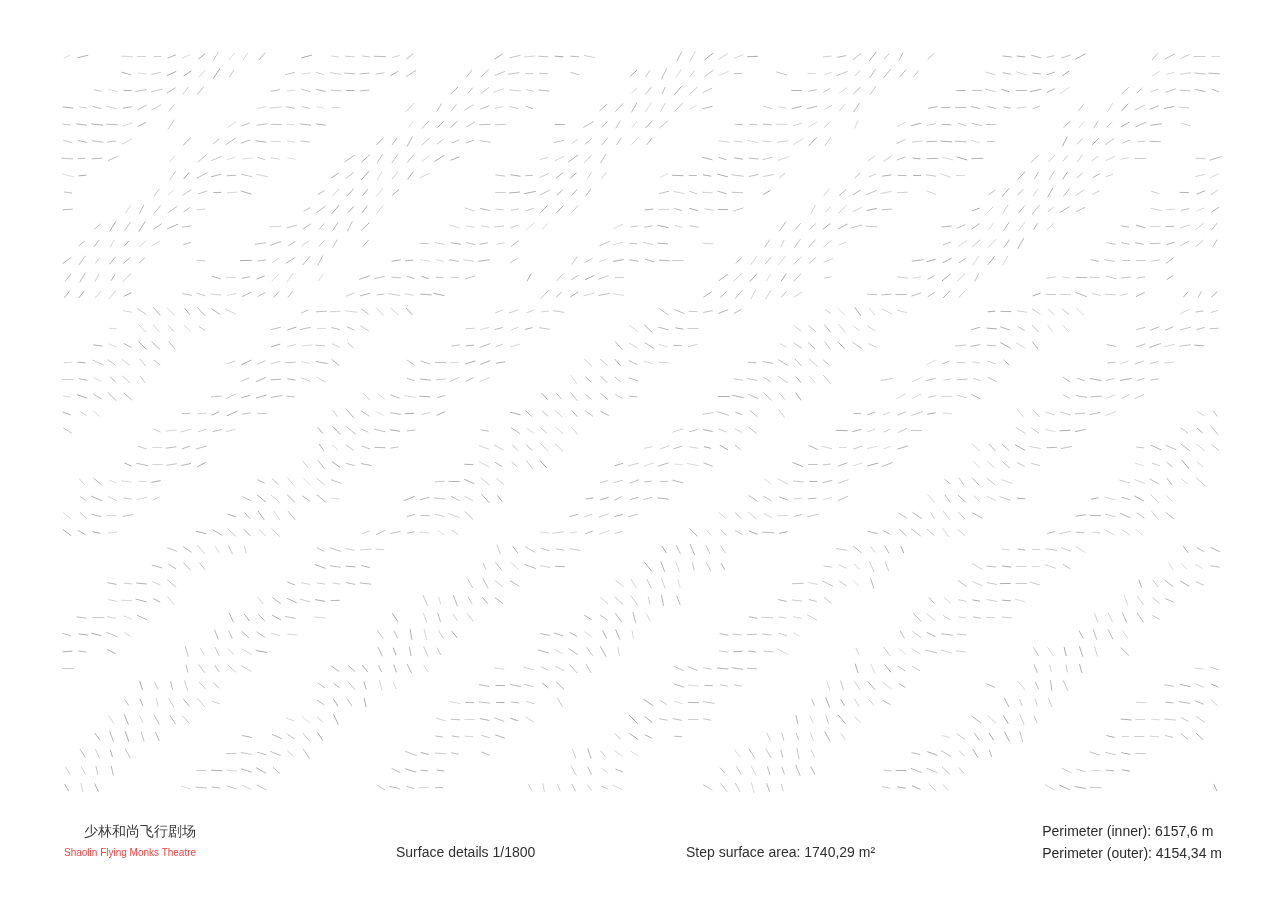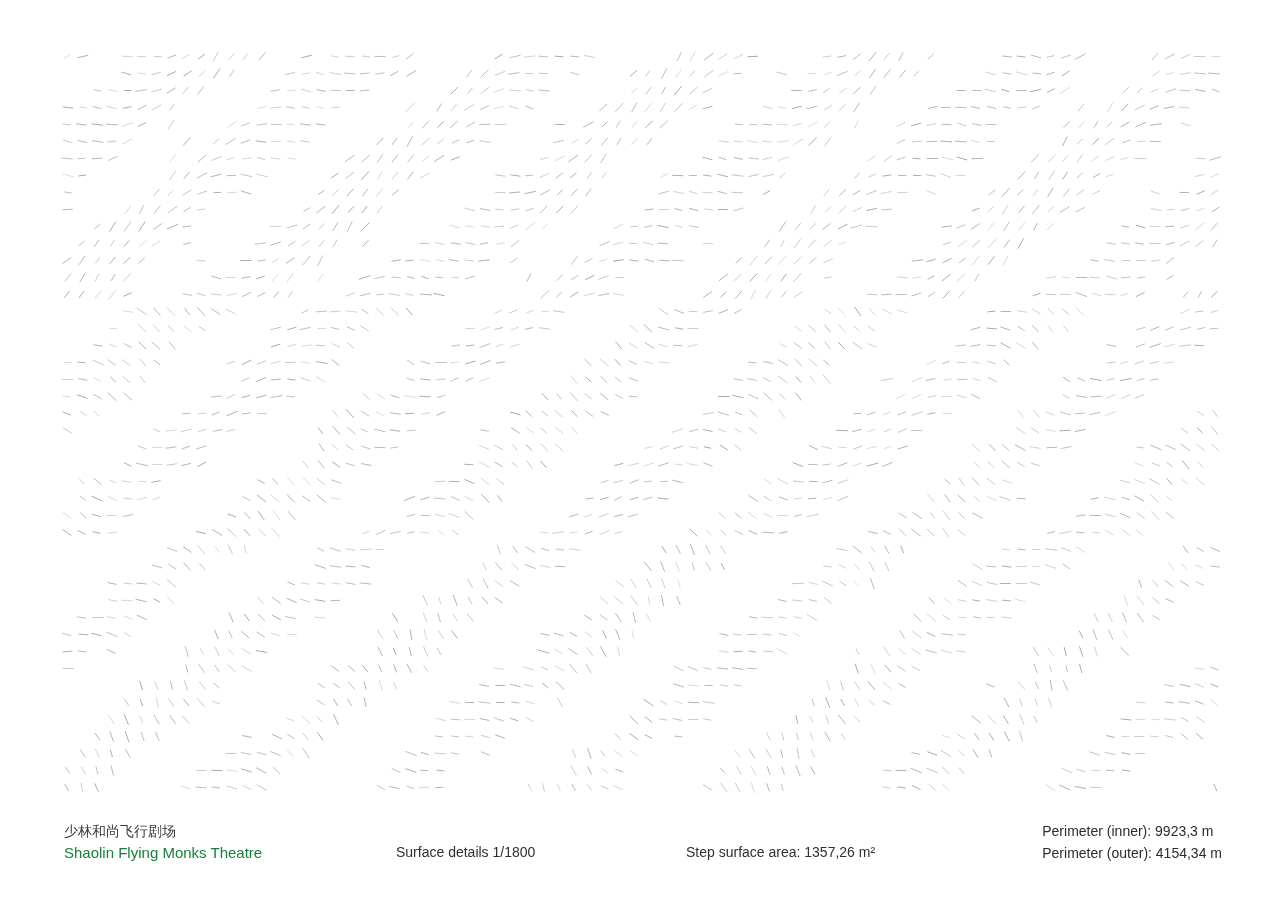--- a/index.html
+++ b/index.html
@@ -43,35 +43,36 @@
     bottom: 0;
     height: 96px;
   }
 
   .cap {
     position: absolute;
     font-size: 14px;
     line-height: 20px;
     color: #2f2f2f;
     white-space: nowrap;
+    text-align: right;
   }
 
   #title-block {
     left: 64px;
     bottom: 40px;
   }
   #title-block .zh {
     font-size: 14px;
     line-height: 22px;
     color: #3a3a3a;
   }
   #title-block .en {
-    font-size: 15px;
+    font-size: 10px;
     line-height: 22px;
-    color: #15803d;
+    color: #ef4444;
   }
 
   #detail-scale {
     left: 396px;
     bottom: 42px;
     margin-top: 42px;
   }
   #step-area {
     left: 686px;
     bottom: 42px;
@@ -1999,21 +2000,21 @@
 
   <div id="caption-band">
 
     <div class="cap" id="title-block">
       <div class="zh">少林和尚飞行剧场</div>
       <div class="en">Shaolin Flying Monks Theatre</div>
     </div>
 
     <div class="cap" id="detail-scale">Surface details 1/1800</div>
 
-    <div class="cap" id="step-area">Step surface area: 1357,26 m²</div>
+    <div class="cap" id="step-area">Step surface area: 1740,29 m²</div>
 
     <div class="cap" id="perimeter-block">
-      <div>Perimeter (inner): 9923,3 m</div>
+      <div>Perimeter (inner): 6157,6 m</div>
       <div>Perimeter (outer): 4154,34 m</div>
     </div>
 
   </div>
 </div>
 
 </body></html>

